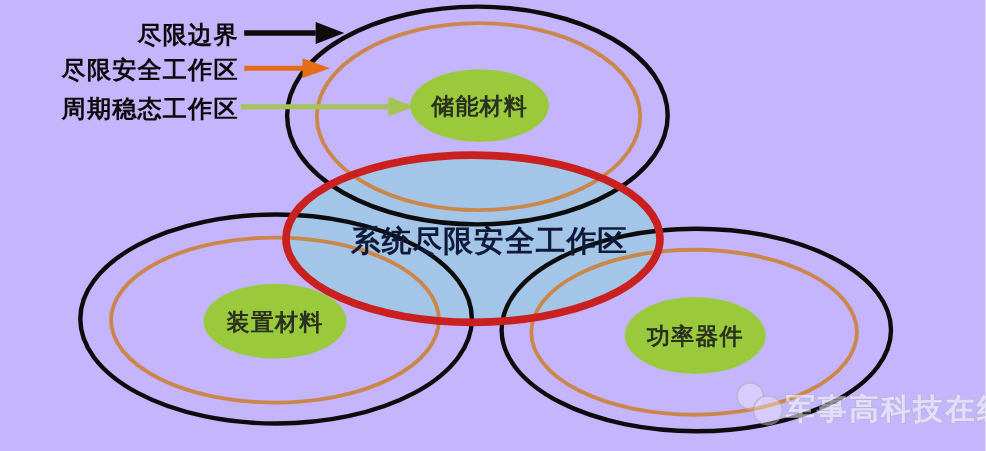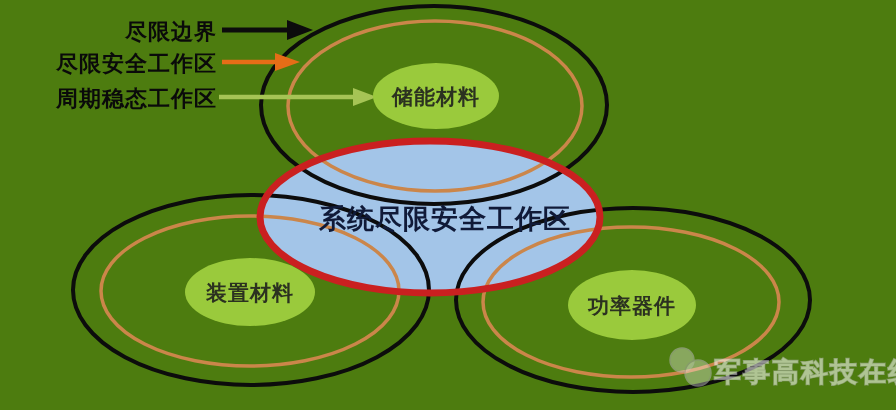--- a/index.html
+++ b/index.html
@@ -5,21 +5,21 @@
   html, body {
     margin: 0;
     padding: 0;
     background: #ffffff;
     font-family: "Liberation Sans", sans-serif;
   }
   .stage {
     position: relative;
     width: 896px;
     height: 410px;
-    background: #4d7c0f;
+    background: #c4b5fd;
     overflow: hidden;
   }
   svg { display: block; }
   text {
     font-family: "Liberation Sans", sans-serif;
     font-weight: bold;
   }
   .legend-text {
     font-size: 22px;
     fill: #0a0a0a;

